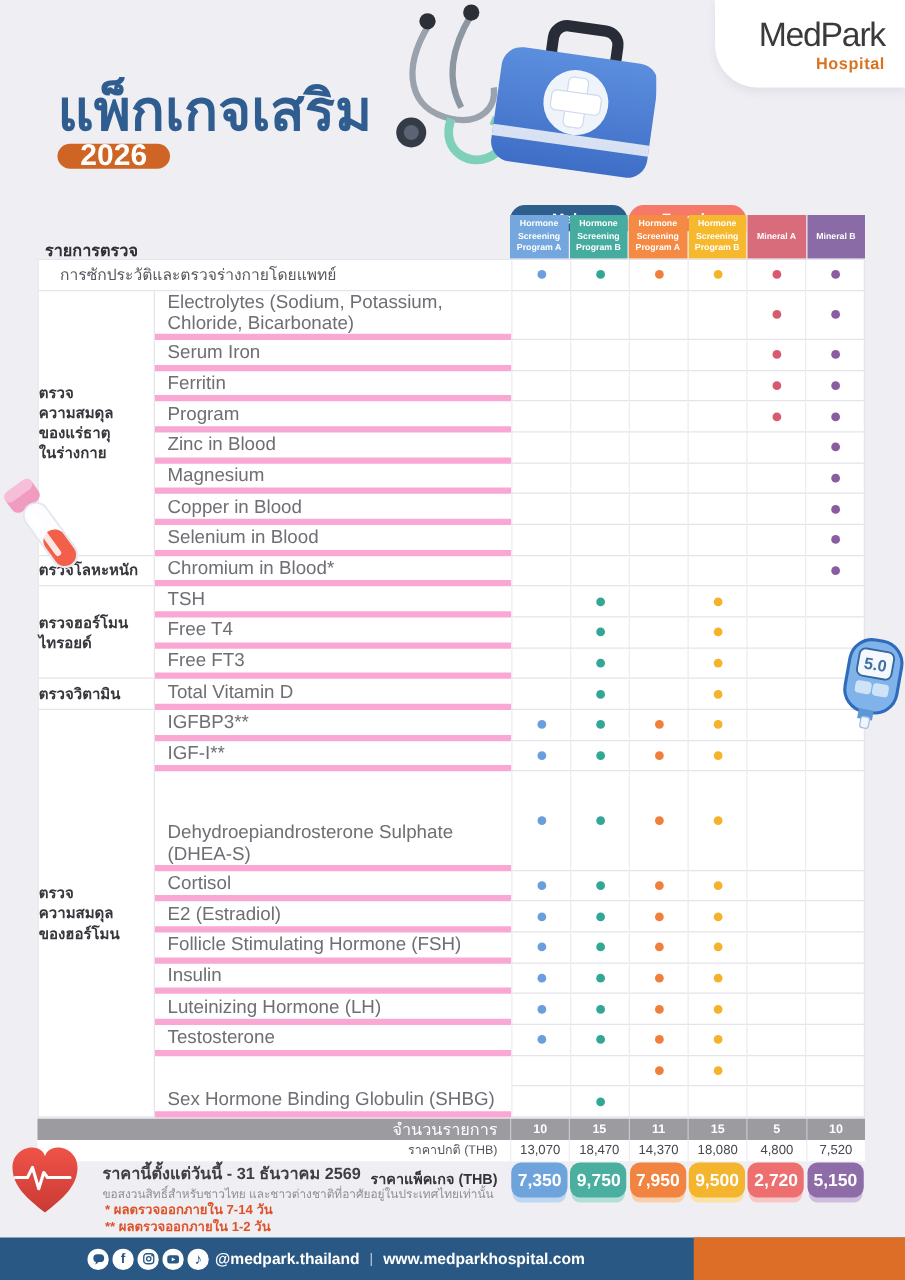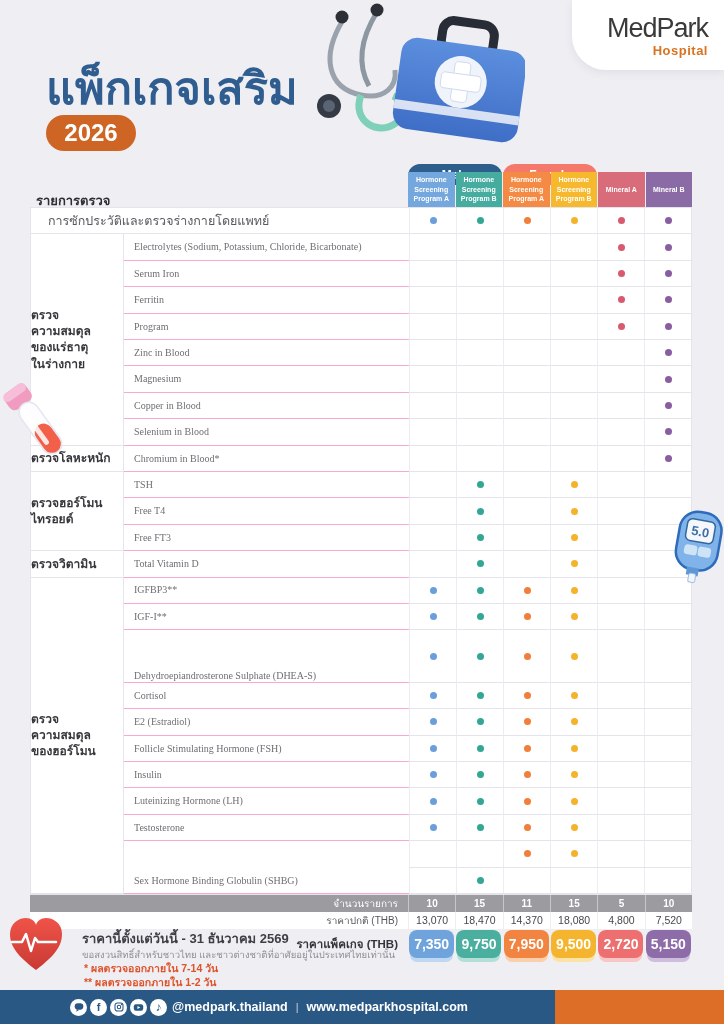--- a/index.html
+++ b/index.html
@@ -6,53 +6,53 @@
   body { background:#d8d8de; font-family:"Liberation Sans", sans-serif; }
   #page { position:relative; width:724px; height:1024px; background:#EFEEF3; overflow:hidden; margin:0 auto; }
 
   
   .brand-card { position:absolute; right:0; top:0; width:152px; height:70px; background:#ffffff;
                 border-radius:0 0 0 34px; box-shadow:0 3px 8px rgba(60,60,90,.08); }
   .brand { position:absolute; right:16px; top:15px; text-align:right; }
   .brand-name { font-size:27px; color:#3A3A39; letter-spacing:-1px; line-height:1; }
   .brand-sub { font-size:13px; color:#D9731F; font-weight:bold; letter-spacing:.5px; margin-top:1px; }
   .page-title { position:absolute; left:46px; top:52px; font-size:45px; font-weight:bold; color:#2F5D8F; }
-  .year-badge { position:absolute; left:46px; top:115px; width:90px; height:36px; background:#CE6524;
+  .year-badge { position:absolute; left:46px; top:115px; width:90px; height:20px; background:#CE6524;
                 border-radius:18px; color:#fff; font-size:24px; font-weight:bold;
                 display:flex; align-items:center; justify-content:center; }
 
   
   .list-header { position:absolute; left:36px; top:190px; font-size:13px; font-weight:bold; color:#2E2E33; }
   #gender-pills { position:absolute; left:408px; top:150px; width:284px; height:21px; display:flex; gap:1px;margin-top:14px; }
   .gender-pill { width:94px; height:21px; border-radius:12px 12px 0 0; color:#fff; font-size:12px; font-weight:bold;
                  display:flex; align-items:center; justify-content:center; }
   #col-blocks { position:absolute; left:408px; top:172px; width:284px; height:35px; display:flex; gap:1px; }
   .col-block { flex:1; color:#fff; font-weight:bold; font-size:7px; line-height:1.35; text-align:center;
                display:flex; align-items:center; justify-content:center; white-space:pre-line; }
 
   
   #test-grid { position:absolute; left:30px; top:207px; width:662px; height:688px; background:#fff;
                border:1px solid #E4E4EA; display:grid;
                grid-template-columns:93px 285px repeat(6, 1fr);
                grid-template-rows:repeat(25, 1fr); }
   .cat-cell  { grid-column:1; border-right:1px solid #E4E4EA; border-bottom:1px solid #E4E4EA;
                font-size:12px; font-weight:bold; color:#36363C; line-height:1.35; white-space:pre-line;
                display:flex; align-items:center; }
-  .test-cell { grid-column:2; border-bottom:1px solid #f9a8d4; font-size:10px; color:#6E6E74;
-               line-height:1.15; display:flex; align-items:center; padding-left:10px;font-family:Liberation Serif, serif; }
+  .test-cell { grid-column:2; border-bottom:5px solid #f9a8d4; font-size:15px; color:#6E6E74;
+               line-height:1.15; display:flex; align-items:center; padding-left:10px; }
   .full-cell { grid-column:1 / 3; border-bottom:1px solid #E4E4EA; font-size:12.5px; color:#58585E;
                display:flex; align-items:center; padding-left:17px; }
   .dot-cell  { border-left:1px solid #ECECF1; border-bottom:1px solid #E4E4EA;
                display:flex; align-items:center; justify-content:center; }
   .dot { width:7px; height:7px; border-radius:50%; }
 
   
   .count-bar { position:absolute; left:30px; top:895px; width:662px; height:17px; background:#9B9BA0; display:flex; }
   .sum-label { width:378px; text-align:right; padding-right:10px; }
-  .count-bar .sum-label { color:#fff; font-size:10px; line-height:17px; }
+  .count-bar .sum-label { color:#fff; font-size:13px; line-height:17px; }
   .count-cell { flex:1; color:#fff; font-size:10px; font-weight:bold; text-align:center; line-height:17px;
                 border-left:1px solid rgba(255,255,255,.45); }
   .normal-row { position:absolute; left:30px; top:912px; width:662px; height:17px; background:#fff; display:flex; }
   .normal-row .sum-label { color:#56565C; font-size:10px; line-height:17px; }
   .normal-cell { flex:1; color:#47474D; font-size:10.5px; text-align:center; line-height:17px; border-left:1px solid #EDEDF2; }
   .package-row { position:absolute; left:30px; top:929px; width:662px; height:30px; display:flex; }
   .package-row .sum-label { color:#34343A; font-size:11.5px; font-weight:bold; line-height:30px; }
   .pill-slot { flex:1; display:flex; align-items:center; justify-content:center; }
   .price-pill { width:45px; height:28px; border-radius:8px; color:#fff; font-size:14px; font-weight:bold;
                 display:flex; align-items:center; justify-content:center; }

